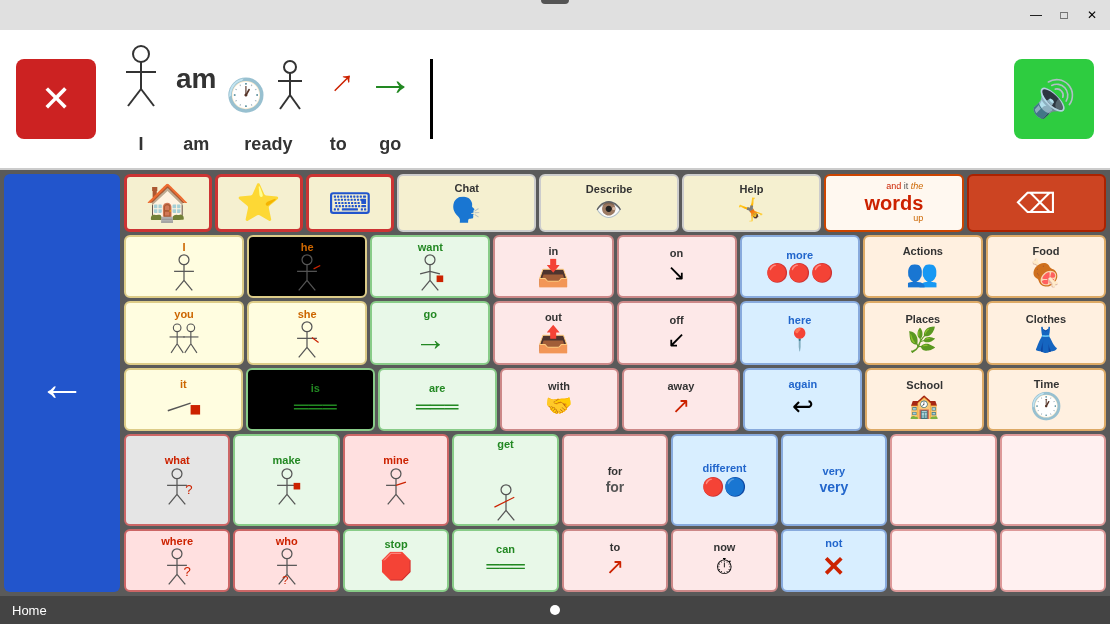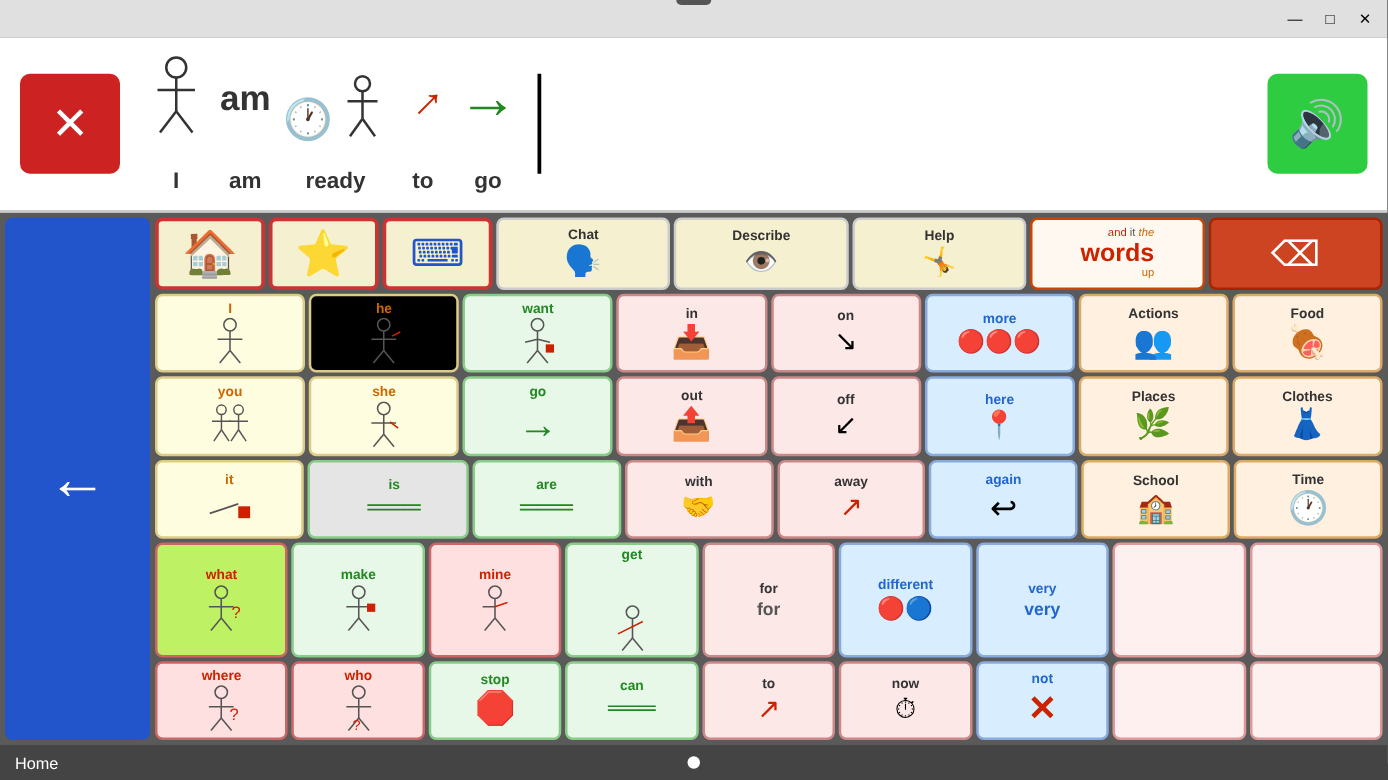--- a/index.html
+++ b/index.html
@@ -448,21 +448,21 @@
     </div>
 
     <div class="grid-row">
       <div class="cell" style="background:#fffde0; border:2px solid #ddcc88;">
         <span class="cell-label cell-label-orange">it</span>
         <svg width="38" height="30" viewBox="0 0 40 30">
           <line x1="4" y1="20" x2="28" y2="12" stroke="#555" stroke-width="1.5"></line>
           <rect x="28" y="14" width="10" height="10" fill="#cc2200"></rect>
         </svg>
       </div>
-      <div class="cell" style="background:#e5e5e5; border:2px solid #88cc88;padding-left:12px;">
+      <div class="cell" style="background:#000000; border:2px solid #88cc88;padding-left:12px;">
         <span class="cell-label cell-label-green">is</span>
         <div style="font-size:20px; color:#228822;">═══</div>
       </div>
       <div class="cell" style="background:#e8f8e8; border:2px solid #88cc88;">
         <span class="cell-label cell-label-green">are</span>
         <div style="font-size:20px; color:#228822;">═══</div>
       </div>
       <div class="cell" style="background:#fde8e8; border:2px solid #cc8888;">
         <span class="cell-label cell-label-dark">with</span>
         <span style="font-size:22px;">🤝</span>
@@ -479,21 +479,21 @@
         <span class="cell-label cell-label-dark">School</span>
         <span style="font-size:24px;">🏫</span>
       </div>
       <div class="cell" style="background:#fff0e0; border:2px solid #ddaa66;">
         <span class="cell-label cell-label-dark">Time</span>
         <span style="font-size:26px;">🕐</span>
       </div>
     </div>
 
     <div class="grid-row">
-      <div class="cell" style="background:#bef264; border:2px solid #cc6666;">
+      <div class="cell" style="background:#e5e5e5; border:2px solid #cc6666;">
         <span class="cell-label cell-label-red">what</span>
         <svg width="38" height="38" viewBox="0 0 40 46">
           <circle cx="20" cy="7" r="6" fill="none" stroke="#555" stroke-width="1.5"></circle>
           <line x1="20" y1="13" x2="20" y2="32" stroke="#555" stroke-width="1.5"></line>
           <line x1="8" y1="21" x2="32" y2="21" stroke="#555" stroke-width="1.5"></line>
           <line x1="20" y1="32" x2="10" y2="44" stroke="#555" stroke-width="1.5"></line>
           <line x1="20" y1="32" x2="30" y2="44" stroke="#555" stroke-width="1.5"></line>
           <text x="30" y="32" font-size="16" fill="#cc2200">?</text>
         </svg>
       </div>

